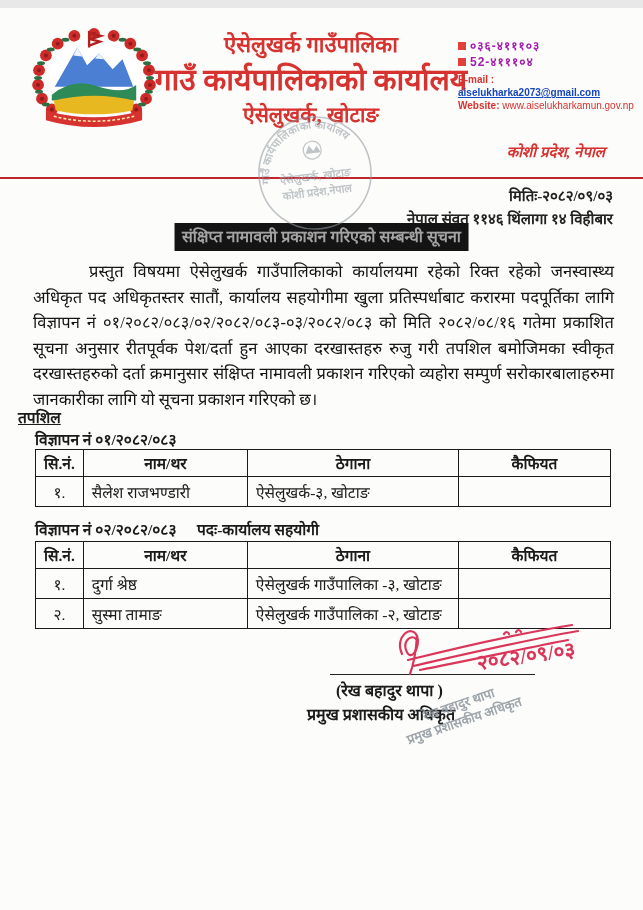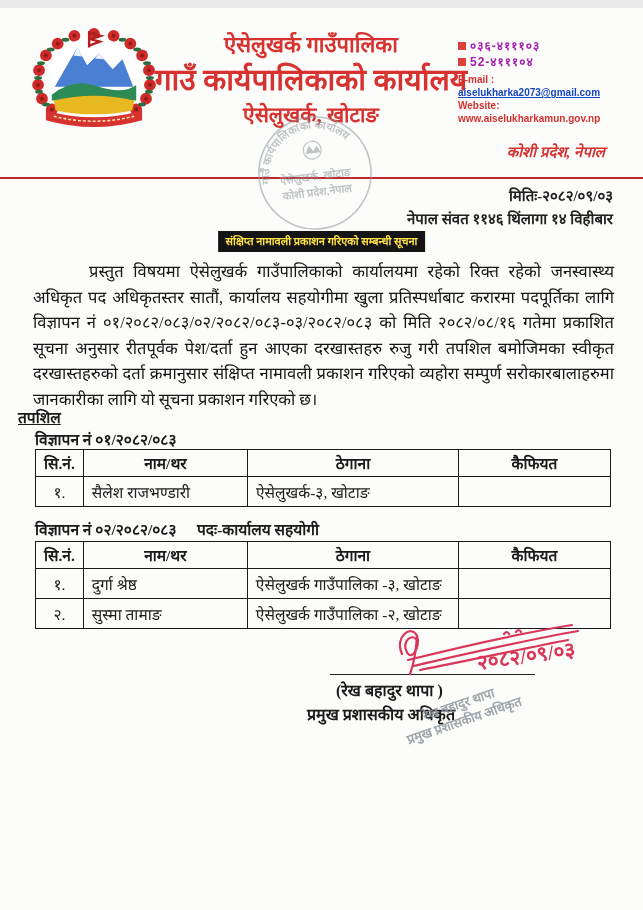--- a/index.html
+++ b/index.html
@@ -13,31 +13,31 @@
   .title-block{position:absolute; left:148px; top:24px; width:326px; text-align:center;}
   .title-muni{font-size:22px; font-weight:700; color:#d63230; line-height:26px;}
   .title-office{font-size:30px; font-weight:700; color:#d63230; line-height:36px; margin-top:4px;}
   .title-loc{font-size:21px; font-weight:700; color:#d63230; line-height:26px; margin-top:4px;}
   .contacts{position:absolute; left:458px; top:30px; width:180px; font-family:"Liberation Sans", sans-serif;}
   .phone-line{font-size:12px; font-weight:700; color:#a21caf; letter-spacing:1px; line-height:16px; display:flex; align-items:center;}
   .phone-box{display:inline-block; width:8px; height:8px; background:#e0403a; margin-right:4px;}
   .mail-line{font-size:10px; line-height:13px; margin-top:3px; color:#d63230; font-weight:700;}
   .mail-line a{color:#1546c2; text-decoration:underline; font-weight:700;}
   .web-line{font-size:10px; line-height:13px; color:#d63230; font-weight:700;}
-  .web-value{color:#d63230; font-weight:700;}
+  .web-value{color:#d63230; font-weight:400;}
   .province{position:absolute; right:38px; top:133px; font-size:15px; font-weight:700; color:#d63230;font-style:italic;}
   .red-rule{position:absolute; left:0; top:169px; width:643px; height:2px; background:#c0272d;}
   .dateline{position:absolute; right:30px; top:177px; font-size:15px; font-weight:600; color:#222;}
   .sambat{position:absolute; right:30px; top:200px; font-size:15px; font-weight:600; color:#222;}
   
   .stamp-wm{position:absolute; left:254px; top:104px; width:122px; height:122px; opacity:.55; pointer-events:none; transform:rotate(-7deg); z-index:3;}
   
   .notice-title{
-    position:absolute; left:50%; transform:translateX(-50%); top:223px;
-    background:#141414; color:#fde047; font-size:11px; font-weight:700;
+    position:absolute; left:50%; transform:translateX(-50%); top:215px;
+    background:#141414; color:#a3a3a3; font-size:16px; font-weight:700;
     padding:2px 8px 4px 8px; white-space:nowrap;
   }
   .body-par{
     position:absolute; left:33px; top:251px; width:581px;
     font-size:16.5px; line-height:25.5px; text-align:justify; text-indent:56px;
     font-weight:500; color:#151515;
   }
   
   .tapasil-label{position:absolute; left:18px; top:398px; font-size:15.5px; font-weight:700; text-decoration:underline;}
   .advert-row{position:absolute; left:35px; width:576px; font-size:15.5px; font-weight:700;}

